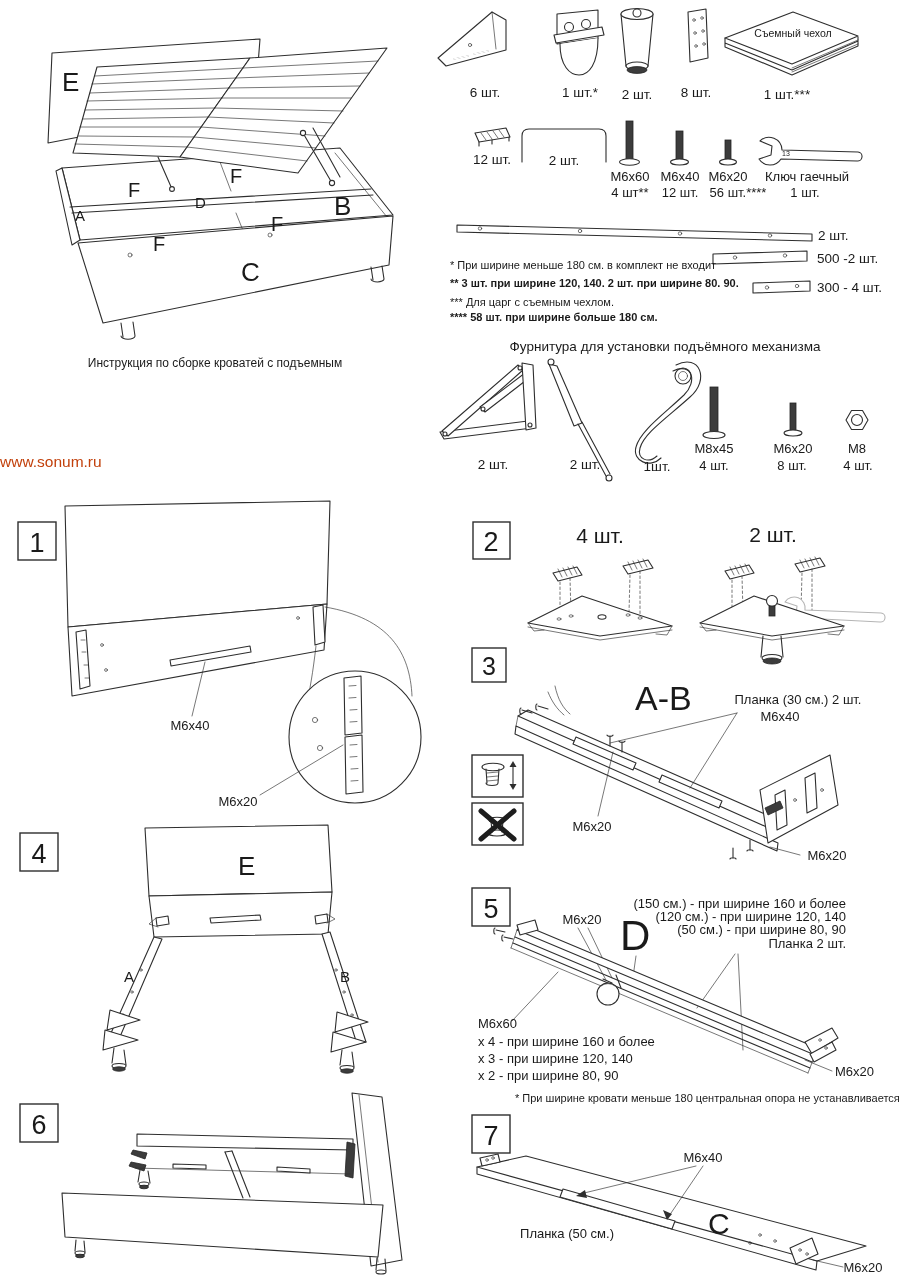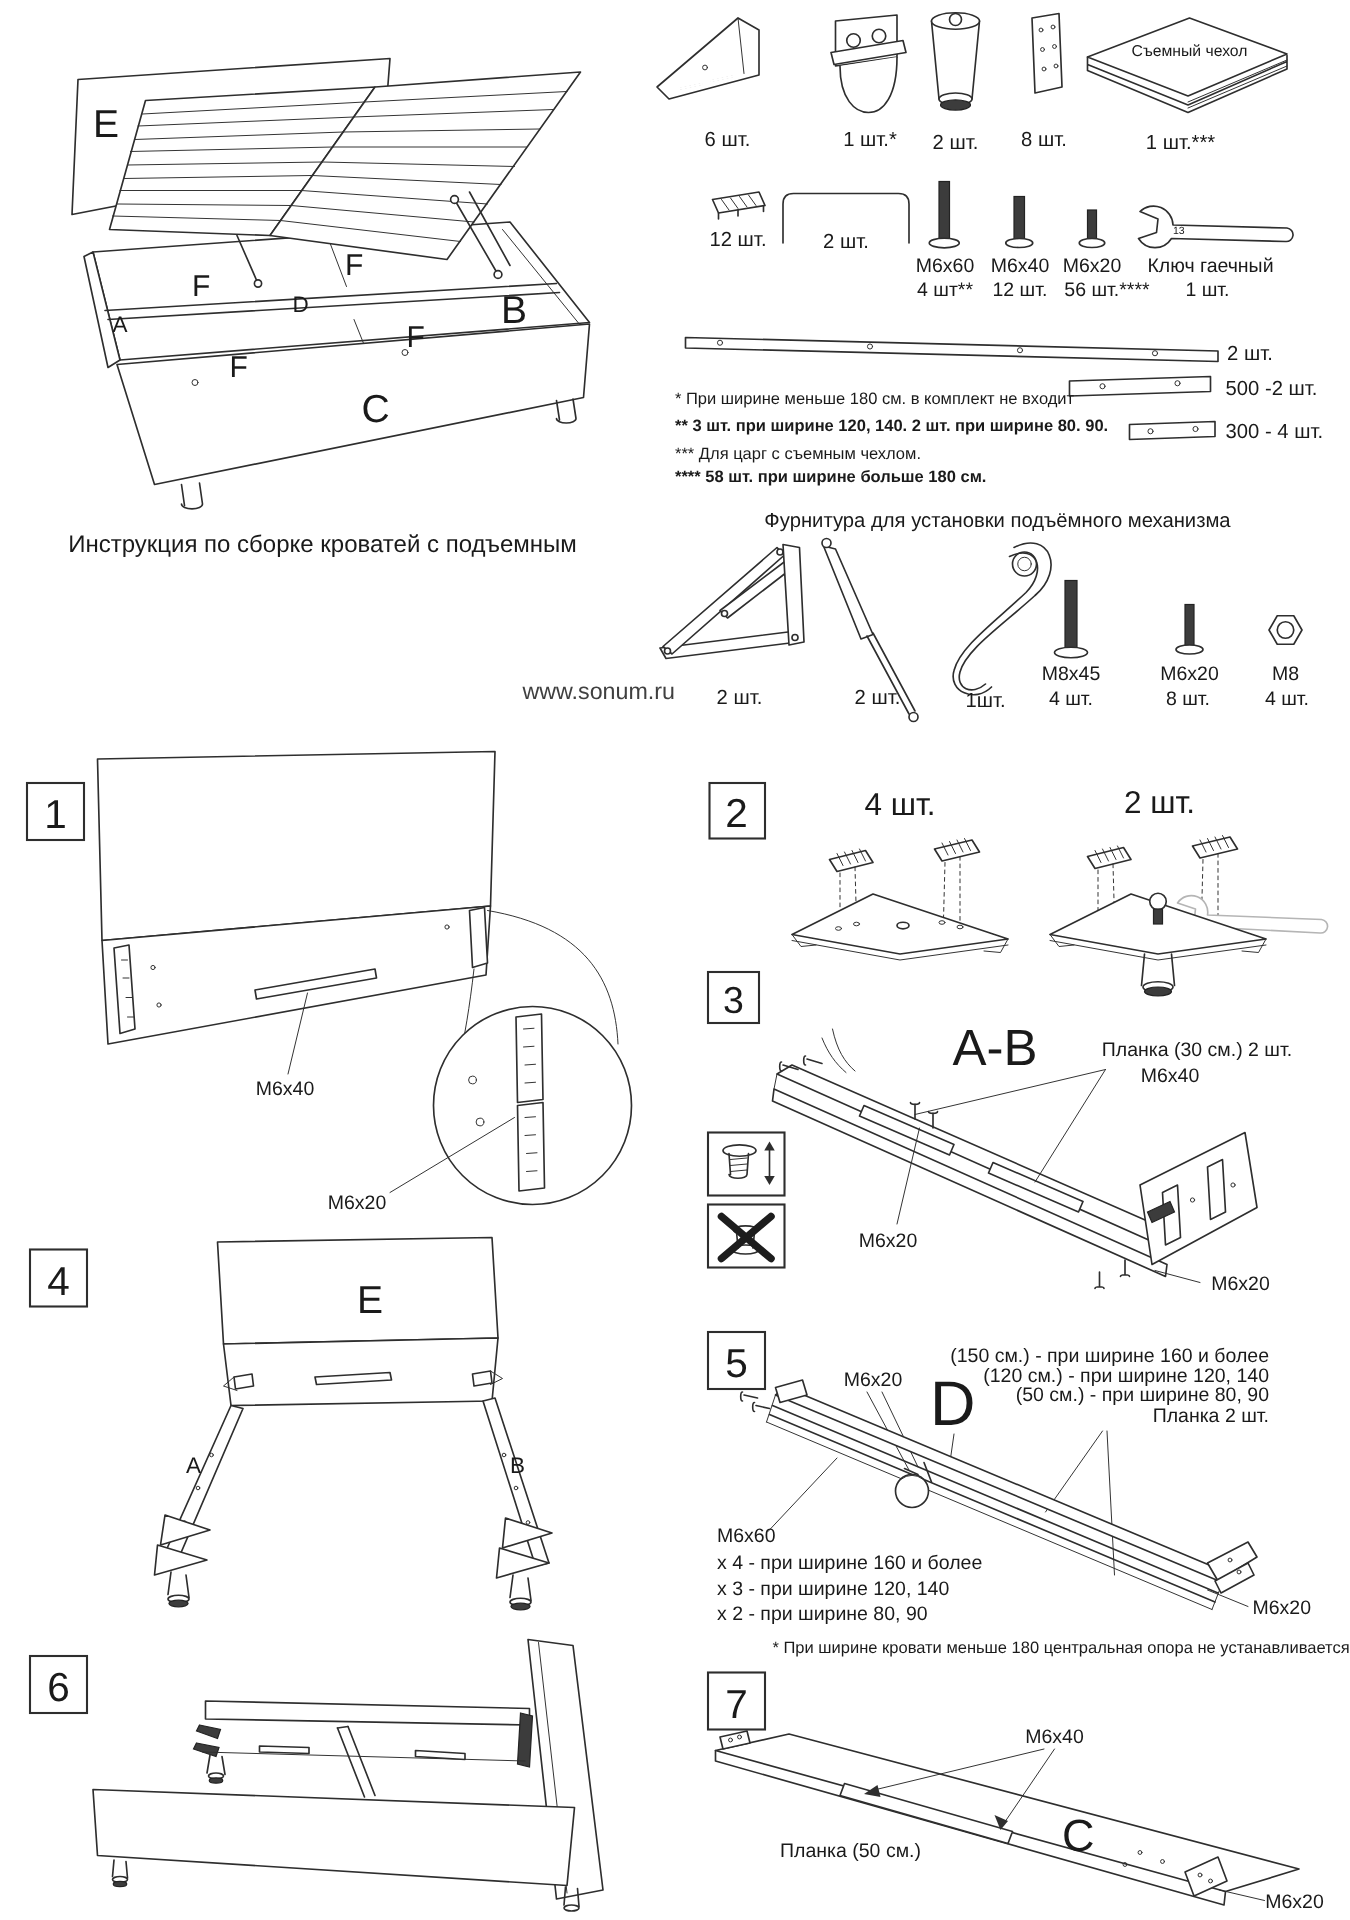--- a/index.html
+++ b/index.html
@@ -21,23 +21,23 @@
   .noteb{font-size:11px;font-weight:700}
   .ft{font-size:11px}
   .stp{font-size:27px}
   .b26{font-size:26px}
   .b20{font-size:20px}
   .b16{font-size:15px}
   .ab{font-size:34px}
   .dd{font-size:42px}
   .t7{font-size:7px}
   .title-block{position:absolute;left:0;top:352px;width:430px;text-align:center;
-               font-size:16px;line-height:23px;color:#1a1a1a}
-  .website{position:absolute;left:0;top:453px;width:450px;text-align:right;
-           font-size:15.5px;color:#404040}
+               font-size:12px;line-height:23px;color:#1a1a1a}
+  .website{position:absolute;left:0;top:453px;width:450px;text-align:left;
+           font-size:15.5px;color:#c2410c}
 </style>
 </head>
 <body>
 
 <div class="page">
 
   <svg style="left:20px;top:5px" width="420" height="340" viewBox="0 0 420 340">
     <g>
       <polygon class="fw" points="32,48 240,34 235,98 28,138"></polygon>
     </g>

